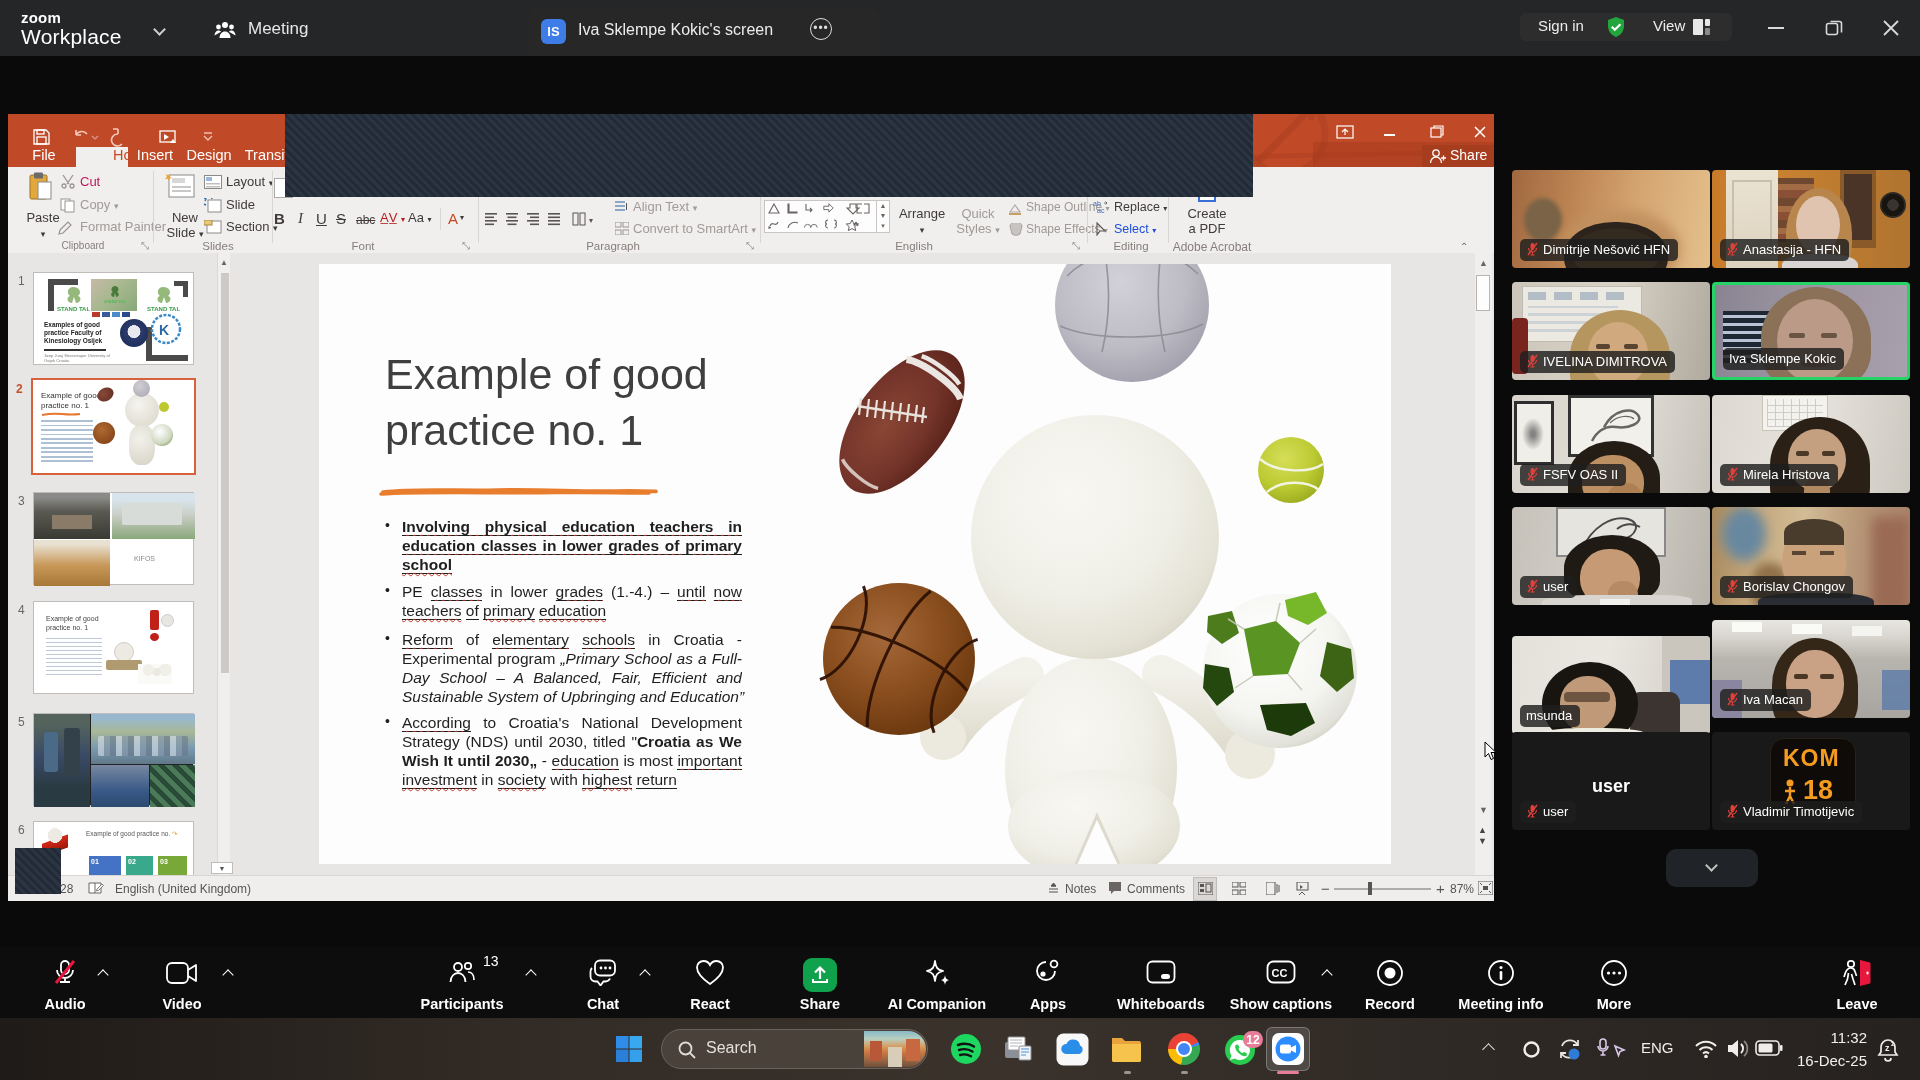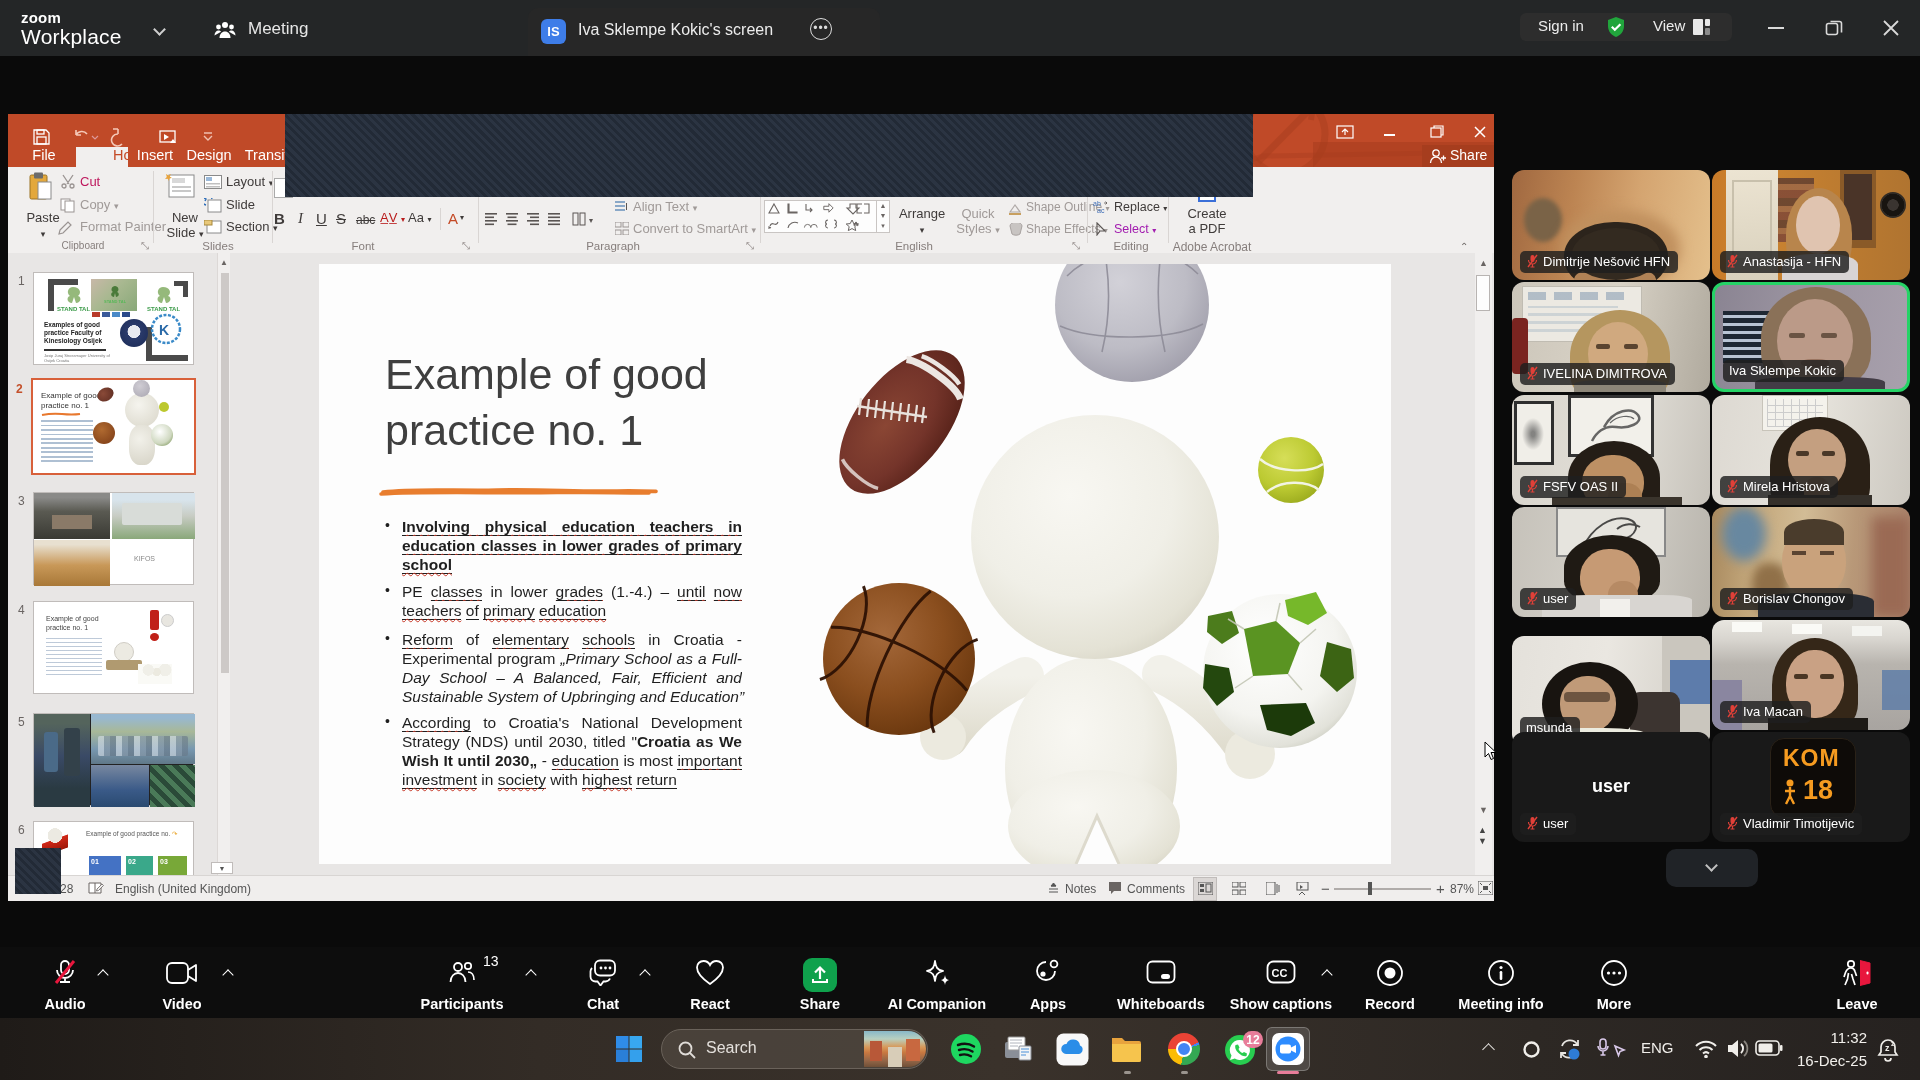--- a/index.html
+++ b/index.html
@@ -29,21 +29,21 @@
 .jt { text-align:justify; text-align-last:justify; white-space:normal; height:19px; overflow:hidden; }
 .bm { position:absolute; left:66px; font-size:14px; color:#1f1f1f; }
 .wv { text-decoration-line:underline; text-decoration-style:wavy; text-decoration-color:#c83a2a; text-decoration-thickness:1px; text-underline-offset:2px; }
 .un { border-bottom:1px solid #1f1f1f; }
 #statusbar { position:absolute; left:0; top:761px; width:1486px; height:26px; background:#f0eeed; border-top:1px solid #d8d5d3; font-size:12px; color:#555; }
 
 .hatch { background:repeating-linear-gradient(45deg,#2b3442 0 3px,#222a36 3px 6px); }
 #ov1 { position:absolute; left:285px; top:114px; width:968px; height:83px; }
 #ov2 { position:absolute; left:15px; top:848px; width:46px; height:46px; }
 
-.tile { position:absolute; width:198px; height:110px; border-radius:12px; overflow:hidden; background:#222; }
+.tile { position:absolute; width:198px; height:98px; border-radius:4px; overflow:hidden; background:#222; }
 .nlabel { position:absolute; left:8px; bottom:7px; height:22px; background:rgba(30,30,30,0.82); border-radius:5px; color:#fff; font-size:13px; line-height:22px; padding:0 8px 0 6px; white-space:nowrap; }
 .nlabel svg { vertical-align:-2px; margin-right:4px; }
 
 #ztool { position:absolute; left:0; top:947px; width:1920px; height:71px; background:#0d0d0d; }
 .titem { position:absolute; top:0; text-align:center; color:#fff; transform:translateX(-50%); }
 .tlabel { position:absolute; top:49px; width:200px; left:50%; transform:translateX(-50%); font-size:14.5px; font-weight:bold; color:#fff; }
 
 #taskbar { position:absolute; left:0; top:1018px; width:1920px; height:62px; background:linear-gradient(90deg,#1f1b18 0%,#332c26 28%,#3a322b 52%,#2d2824 80%,#262220 100%); }
 </style>
 </head>
@@ -301,21 +301,21 @@
 
     <svg style="position:absolute;left:1085px;top:33px;" width="16" height="14" viewBox="0 0 16 14">
         <text x="0" y="6" font-size="7" fill="#3f6fb8">ab</text>
         <text x="4" y="13" font-size="7" fill="#3f6fb8">ac</text>
         <path d="M11 3 l3 0 m-1.5-1.5 l1.5 1.5 -1.5 1.5" stroke="#5a5553" fill="none" stroke-width="0.8"></path>
       </svg>
     <div style="position:absolute;left:1106px;top:33px;font-size:12.5px;color:#3f3b3a;">Replace <span style="font-size:8px;">▾</span></div>
     <svg style="position:absolute;left:1087px;top:55px;" width="12" height="14" viewBox="0 0 12 14">
         <path d="M2 1 l8 8 h-5 l-3 4 z" fill="none" stroke="#5a5553" stroke-width="1.1"></path>
       </svg>
-    <div style="position:absolute;left:1106px;top:55px;font-size:12.5px;color:#a21caf;">Select <span style="font-size:8px;">▾</span></div>
+    <div style="position:absolute;left:1106px;top:55px;font-size:12.5px;color:#1d4ed8;">Select <span style="font-size:8px;">▾</span></div>
     <div style="position:absolute;left:1078px;top:73px;width:90px;font-size:11.5px;color:#867e7c;text-align:center;">Editing</div>
     <div style="position:absolute;left:1160px;top:4px;width:1px;height:72px;background:#d9d5d3;"></div>
 
     <svg style="position:absolute;left:1190px;top:23px;" width="18" height="12" viewBox="0 0 18 12">
         <rect x="0" y="0" width="18" height="12" fill="#3a6fd8"></rect>
         <rect x="2" y="2" width="14" height="8" fill="#fff"></rect>
       </svg>
     <div style="position:absolute;left:1164px;top:39px;width:70px;text-align:center;font-size:13px;color:#3f3b3a;">Create<br>a PDF</div>
     <div style="position:absolute;left:1154px;top:73px;width:100px;font-size:12px;color:#867e7c;text-align:center;">Adobe Acrobat</div>
     <div style="position:absolute;left:1452px;top:74px;font-size:10px;color:#6a6563;">⌃</div>

